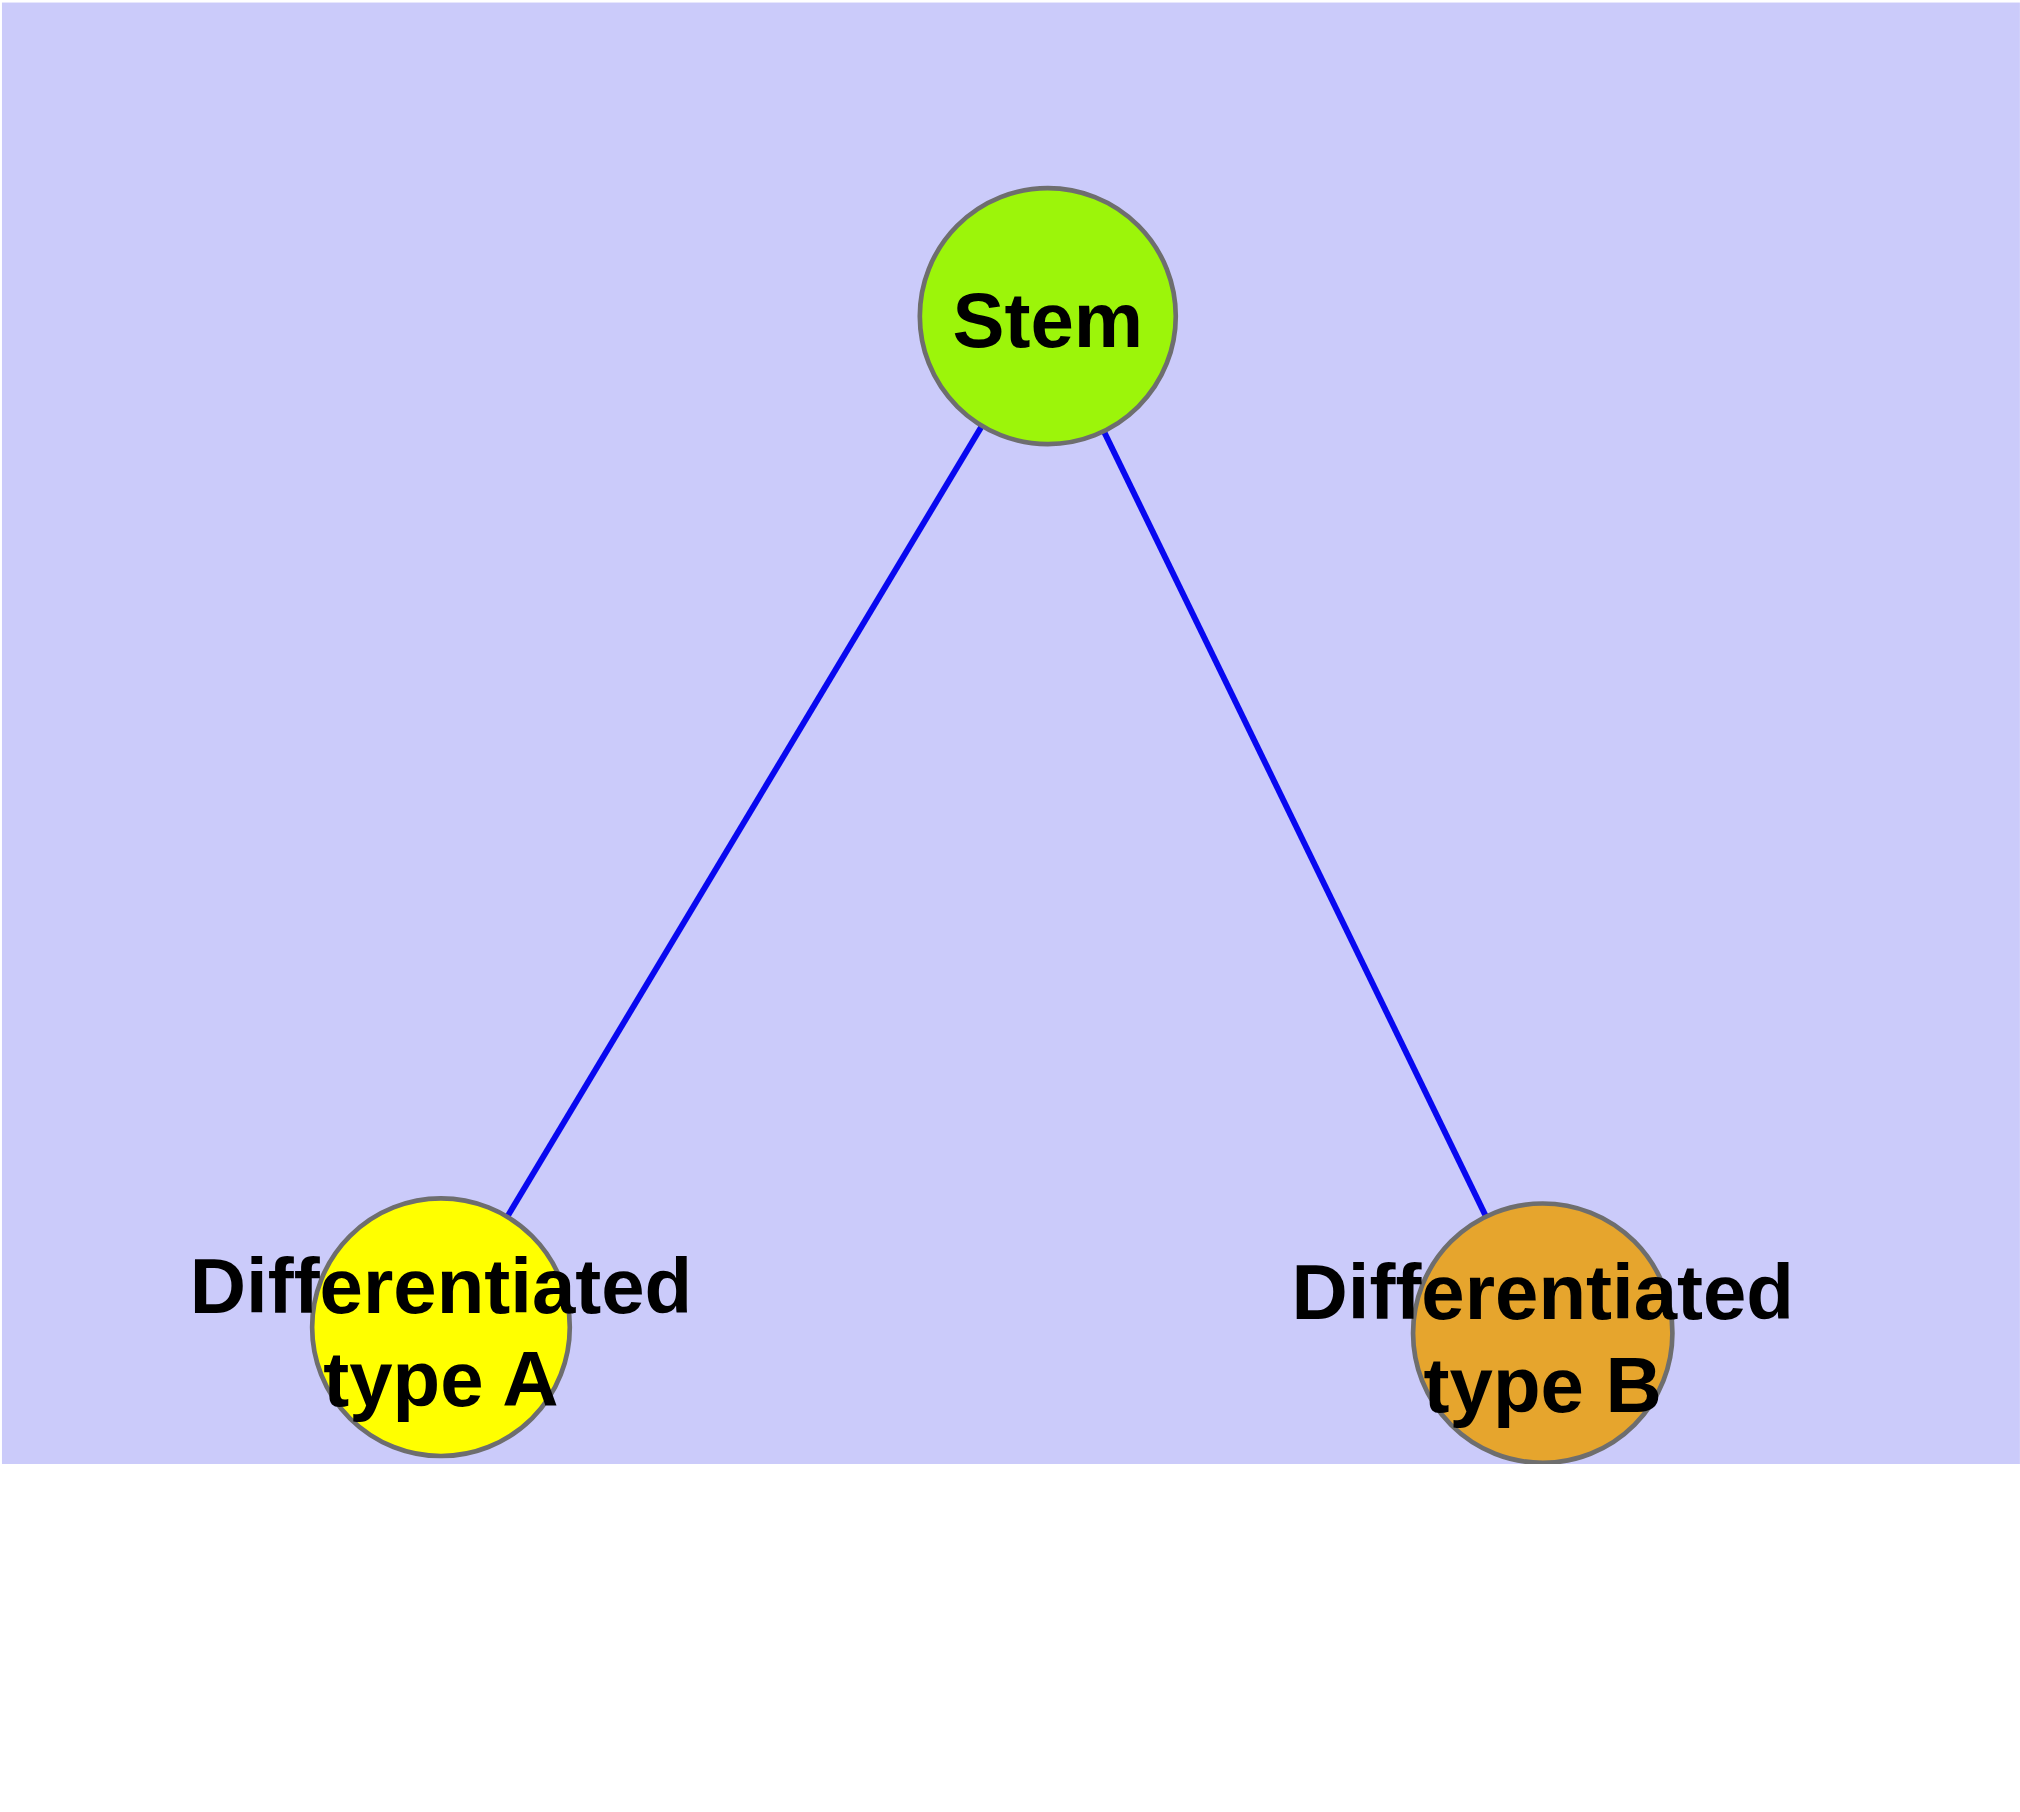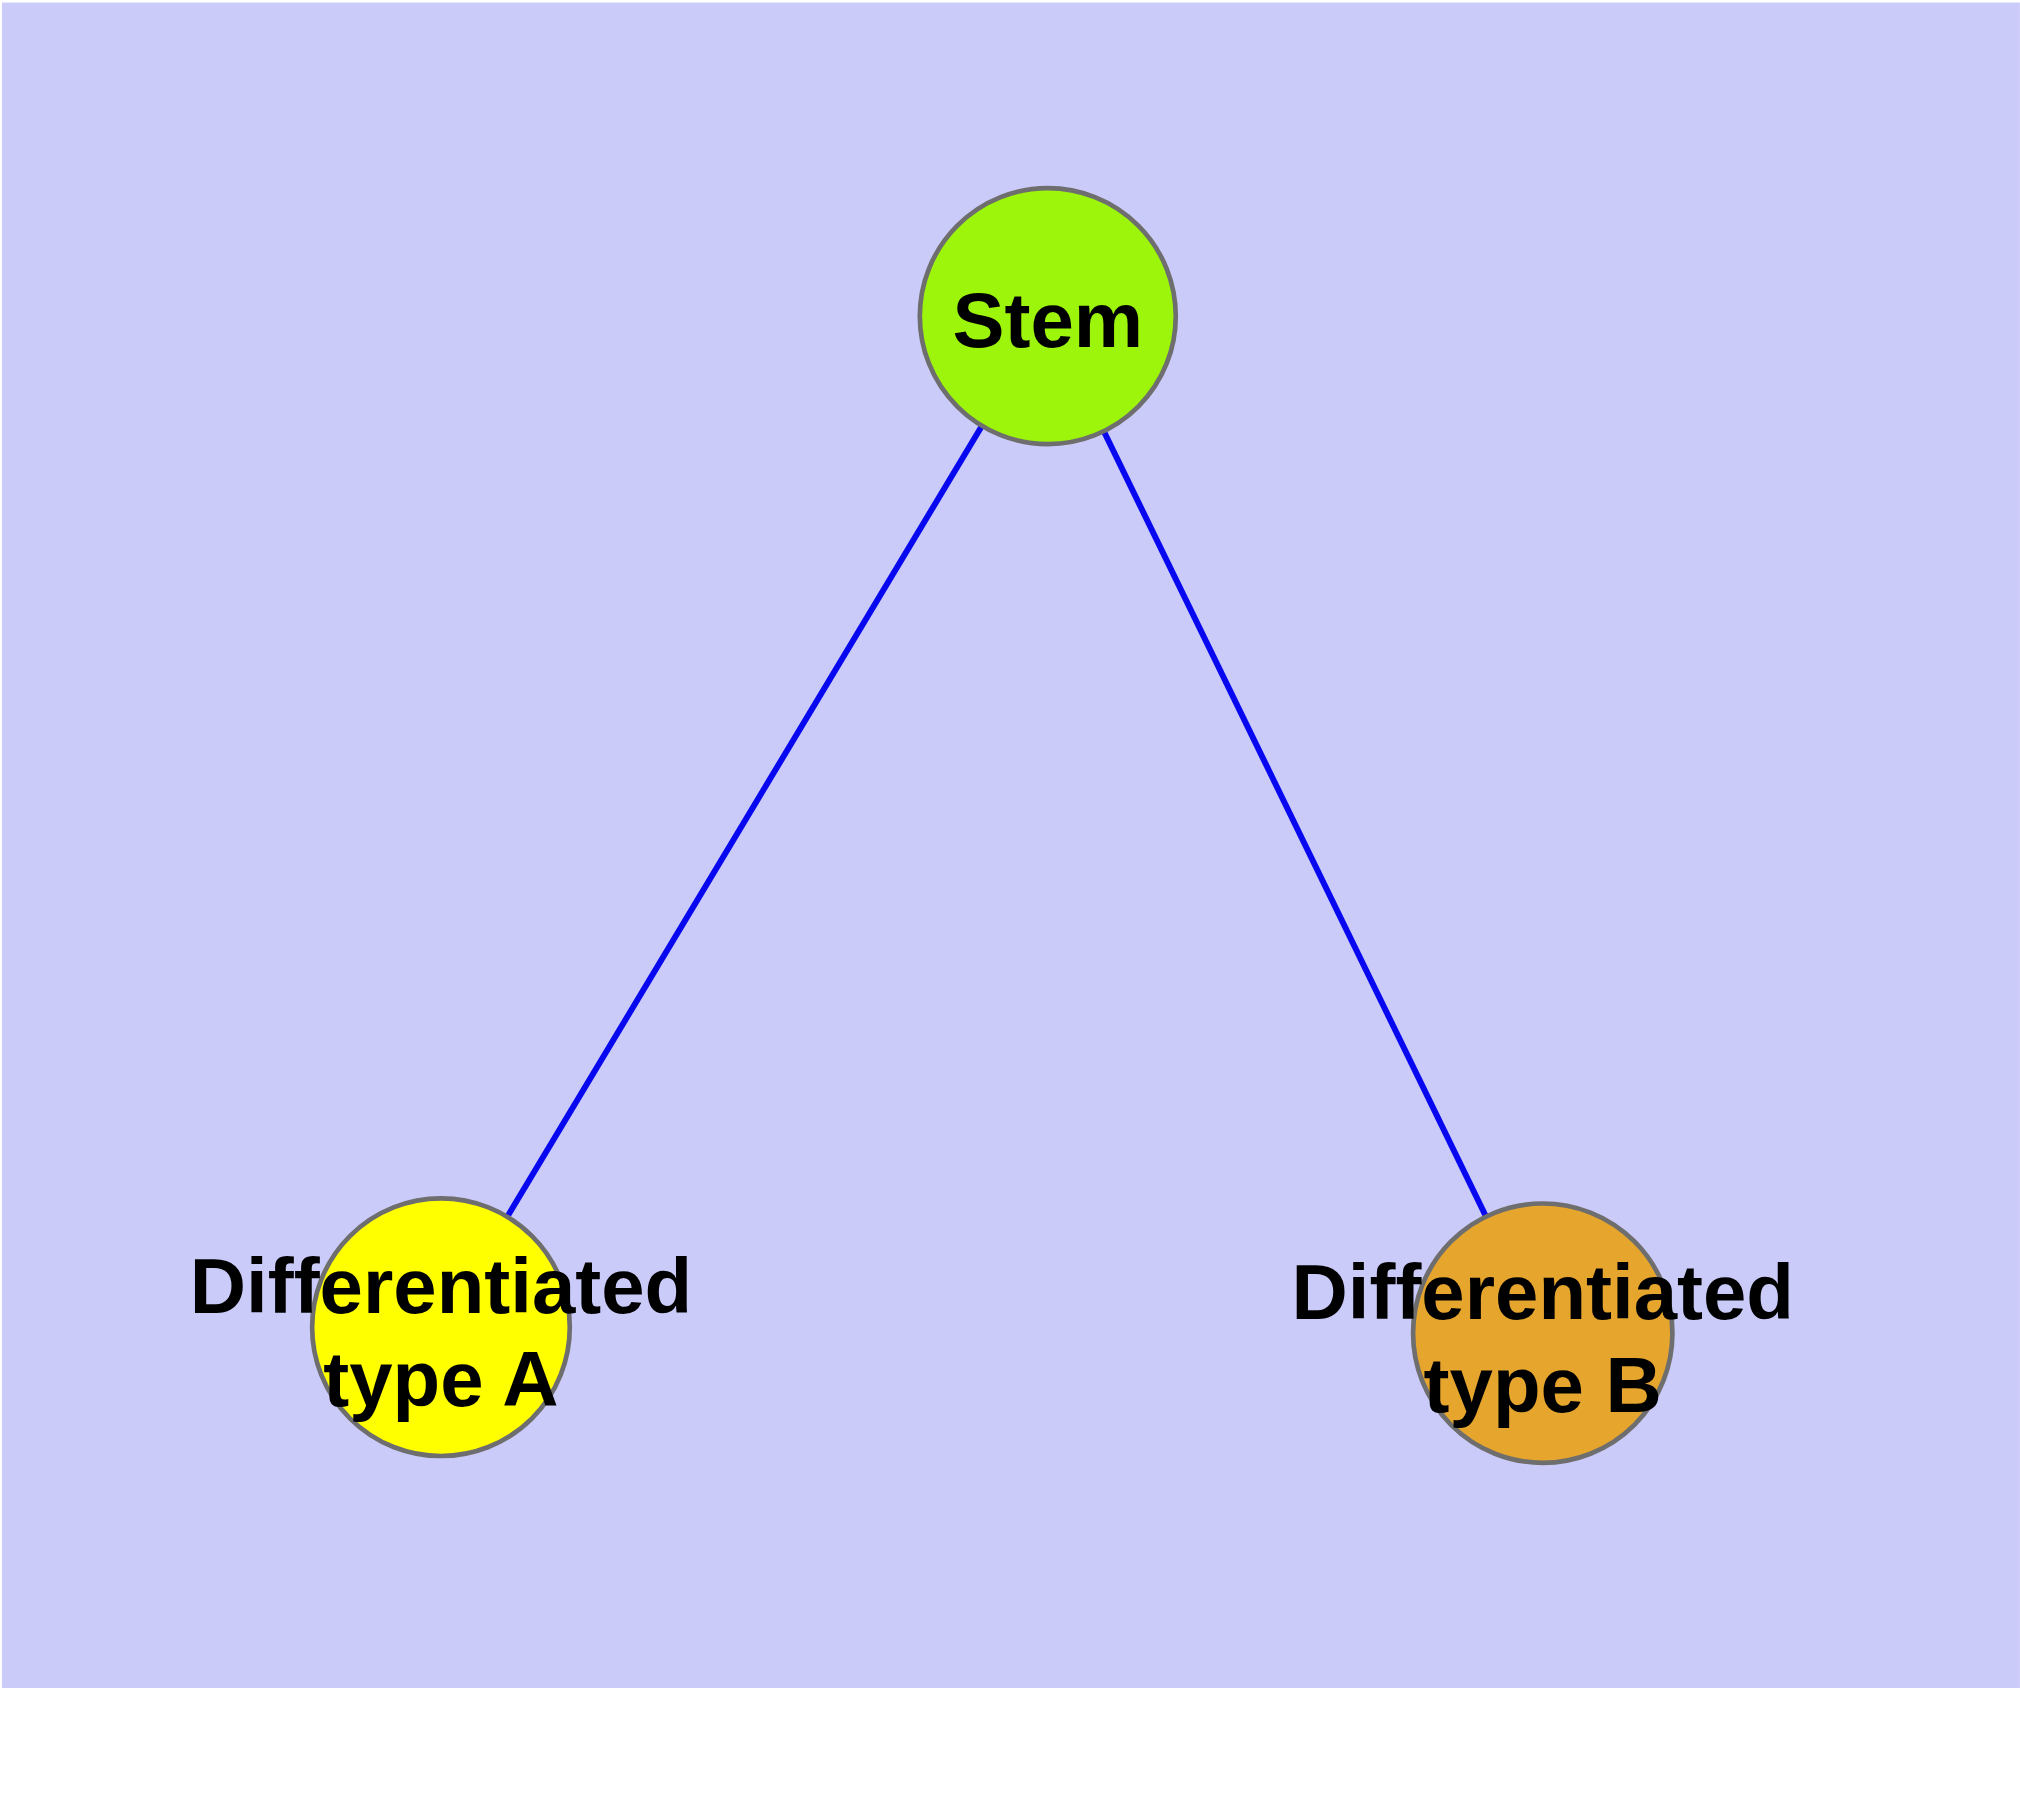--- a/index.html
+++ b/index.html
@@ -3,21 +3,21 @@
 <meta charset="utf-8">
 <style>
   html, body {
     margin: 0;
     padding: 0;
     background: #ffffff;
   }
   #stage {
     position: relative;
     width: 2021px;
-    height: 1688px;
+    height: 1464px;
     background: #ffffff;
     overflow: hidden;
   }
   #stage svg {
     position: absolute;
     left: 0;
     top: 0;
     display: block;
   }
   .node {

